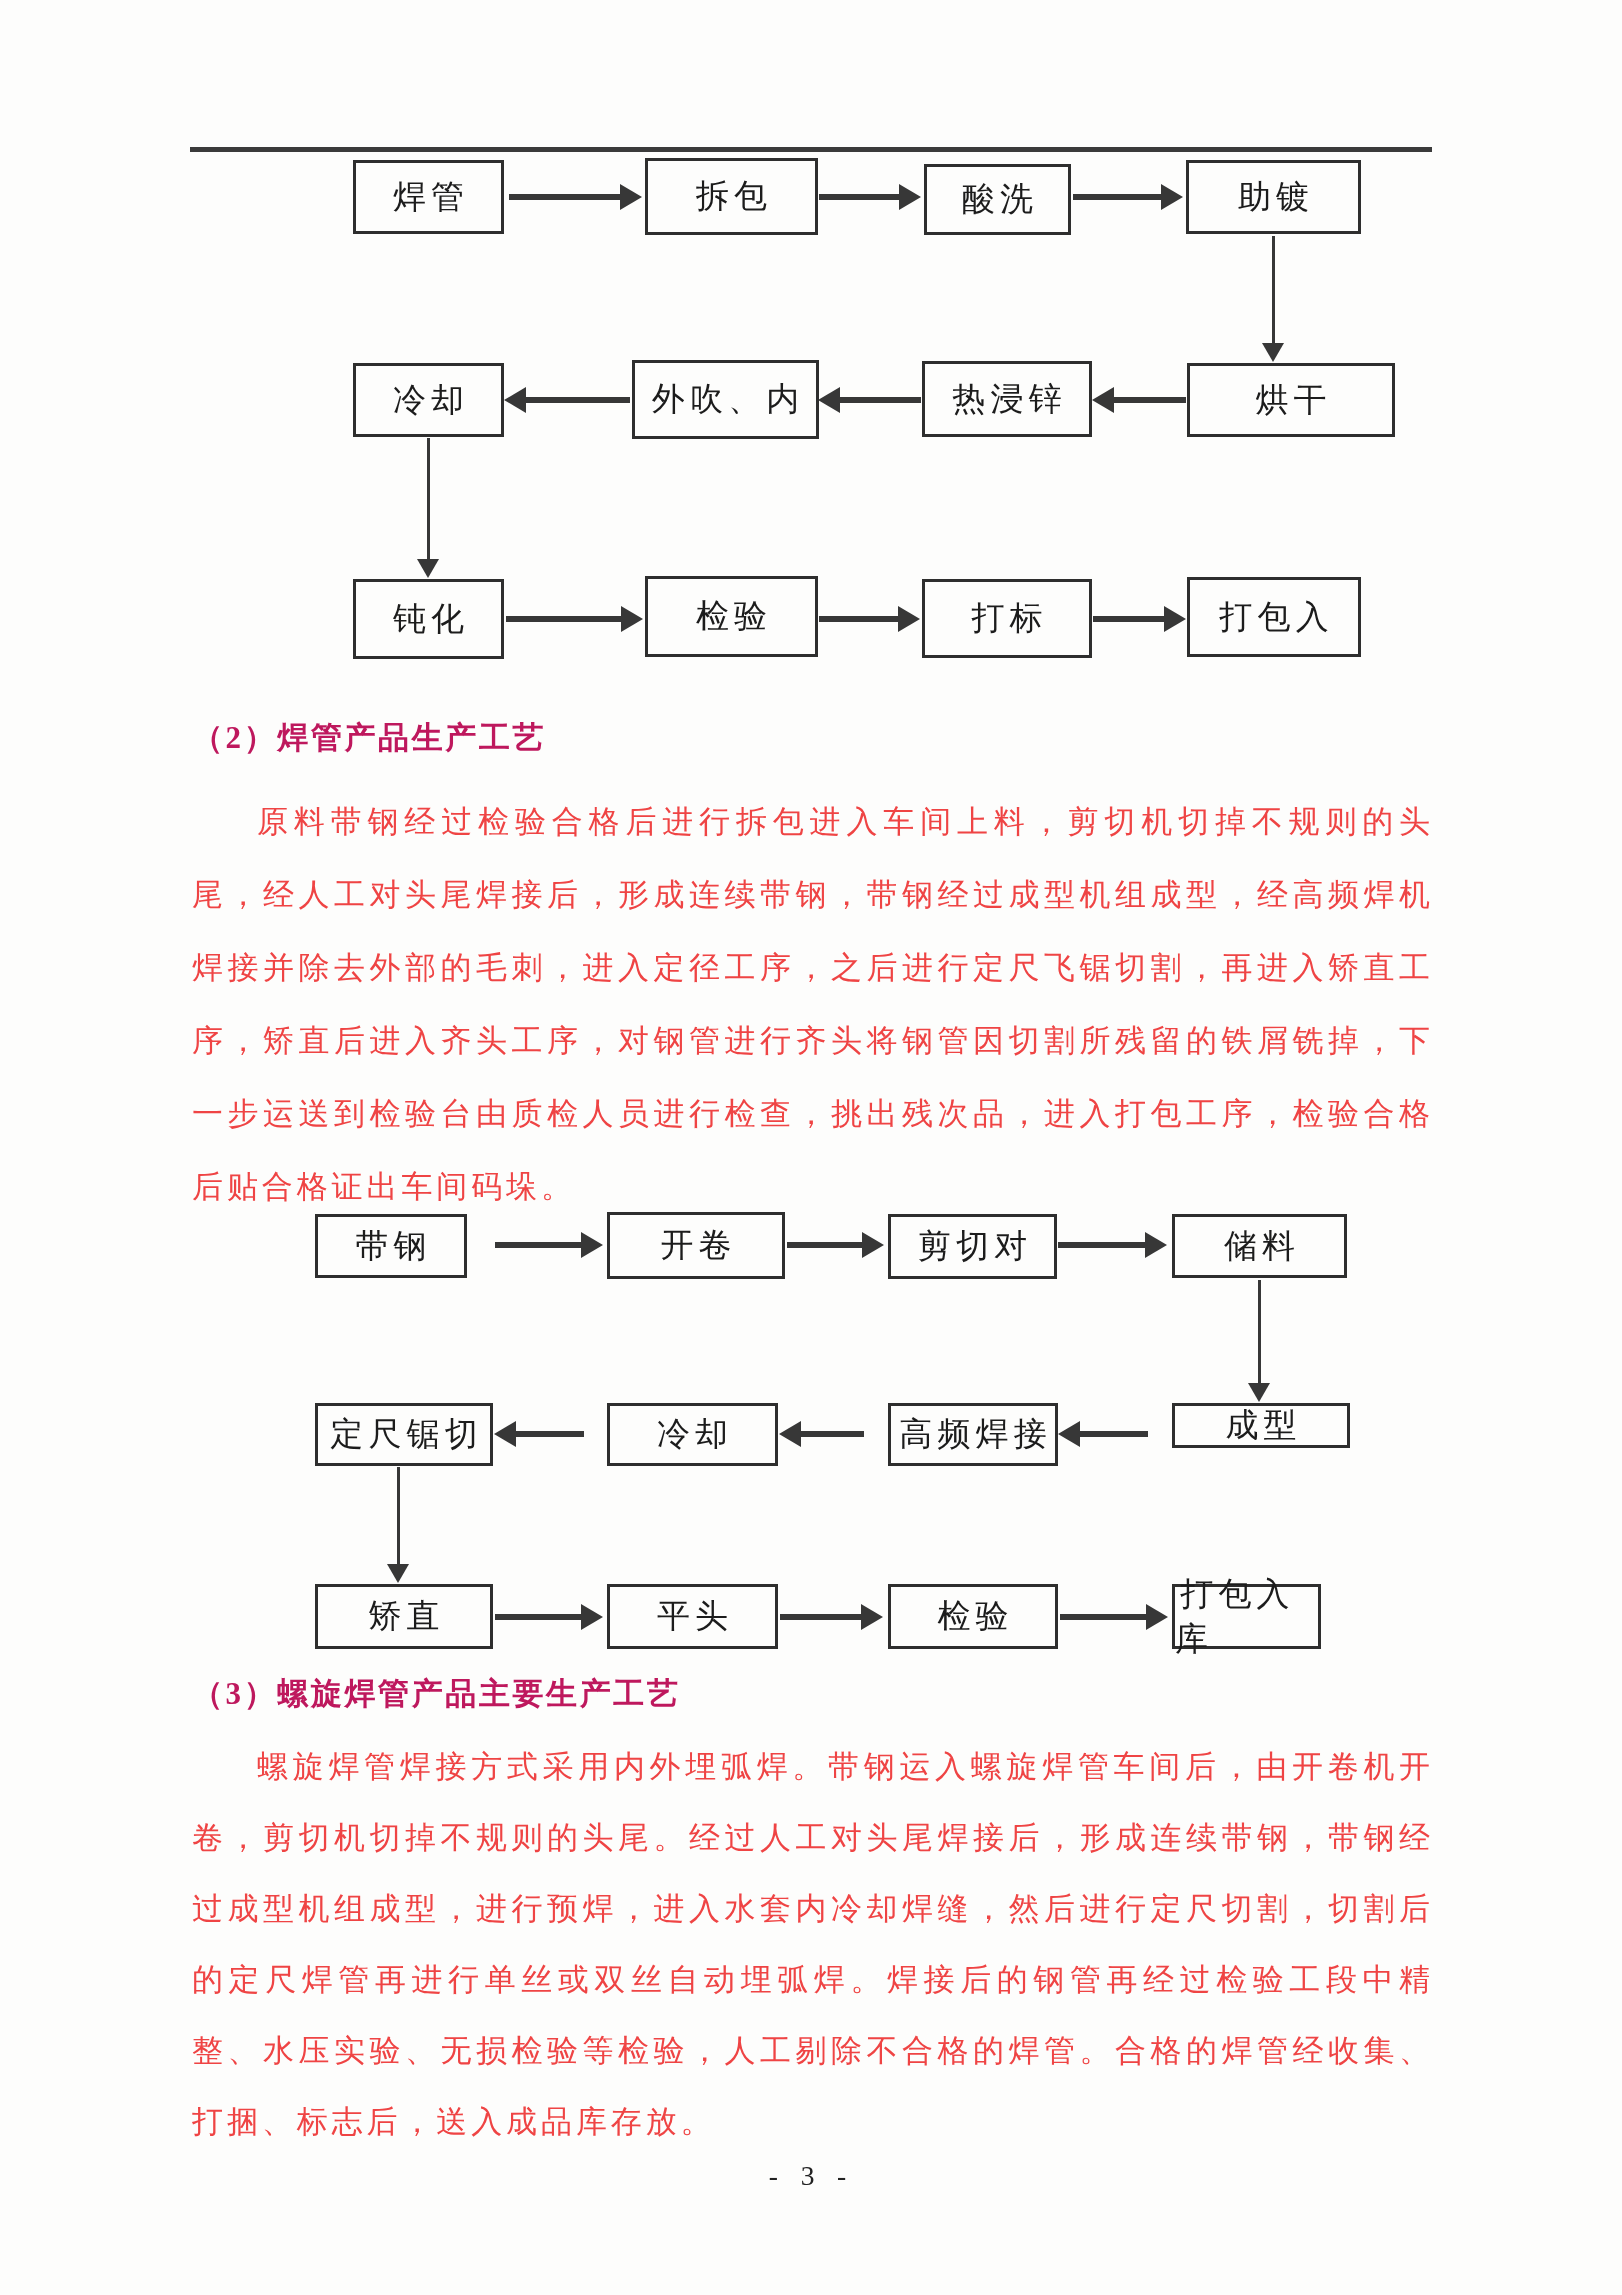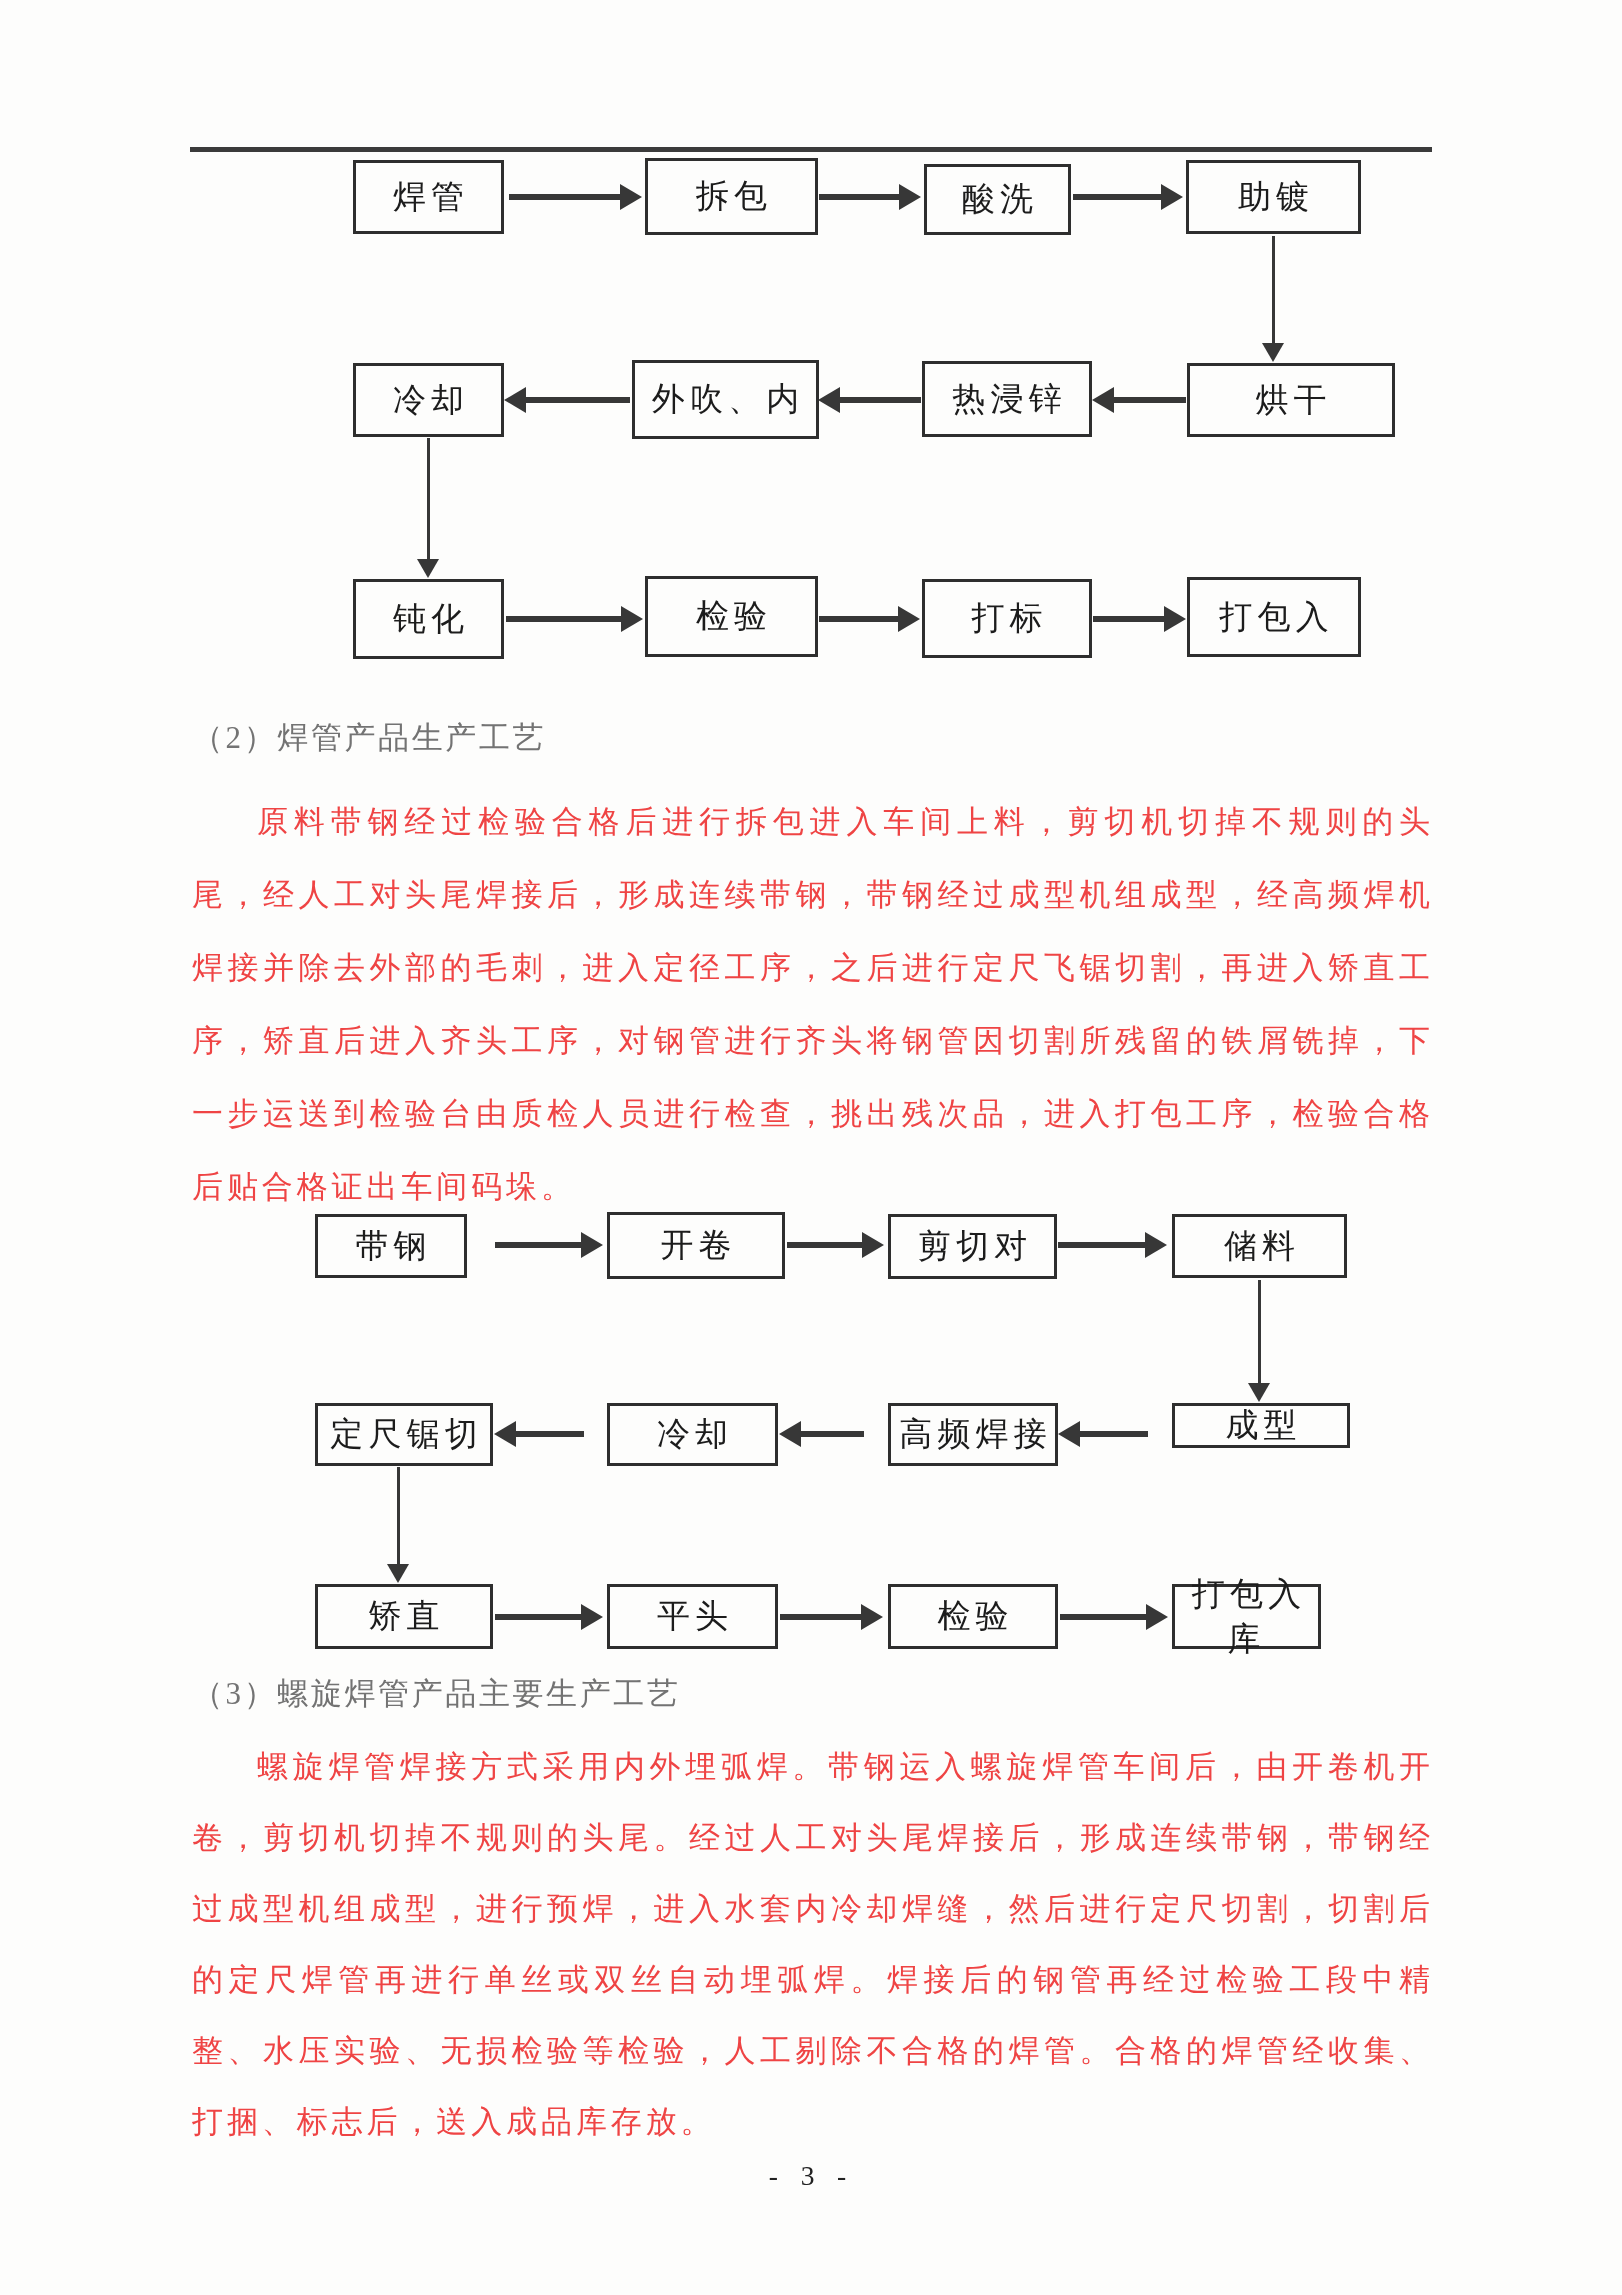--- a/index.html
+++ b/index.html
@@ -24,42 +24,41 @@
   }
   
   .pbox{
     position:absolute;
     border:3.3px solid #2e2e2e;
     background:#fdfdfc;
     display:flex;align-items:center;justify-content:center;
     font-size:33px;letter-spacing:5.2px;text-indent:5.2px;
     color:#1c1c1c;
     box-sizing:border-box;
-    text-align:center;
   }
   
   .harrow{position:absolute;height:5.9px;background:#373737;}
   .harrow.right::after{
     content:"";position:absolute;right:-21.6px;top:50%;transform:translateY(-50%);
     border-left:22px solid #373737;border-top:13.7px solid transparent;border-bottom:13.7px solid transparent;
   }
   .harrow.left::after{
     content:"";position:absolute;left:-21.6px;top:50%;transform:translateY(-50%);
     border-right:22px solid #373737;border-top:13.7px solid transparent;border-bottom:13.7px solid transparent;
   }
   
   .varrow{position:absolute;width:2.6px;background:#373737;}
   .varrow::after{
     content:"";position:absolute;bottom:-19px;left:50%;transform:translateX(-50%);
     border-top:19.6px solid #373737;border-left:11.8px solid transparent;border-right:11.8px solid transparent;
   }
   
   .sec-heading{
     position:absolute;left:192px;
-    font-size:31px;font-weight:400;letter-spacing:2.6px;color:#737373;
+    font-size:31px;font-weight:700;letter-spacing:2.6px;color:#be185d;
     white-space:nowrap;
   }
   .para{
     position:absolute;left:192px;width:1242px;
     font-size:31px;line-height:73px;letter-spacing:3.9px;
     text-align:justify;text-justify:inter-ideograph;
     text-indent:65px;color:#ef4444;
   }
   .para.p3{line-height:71px;}
   .footer{

